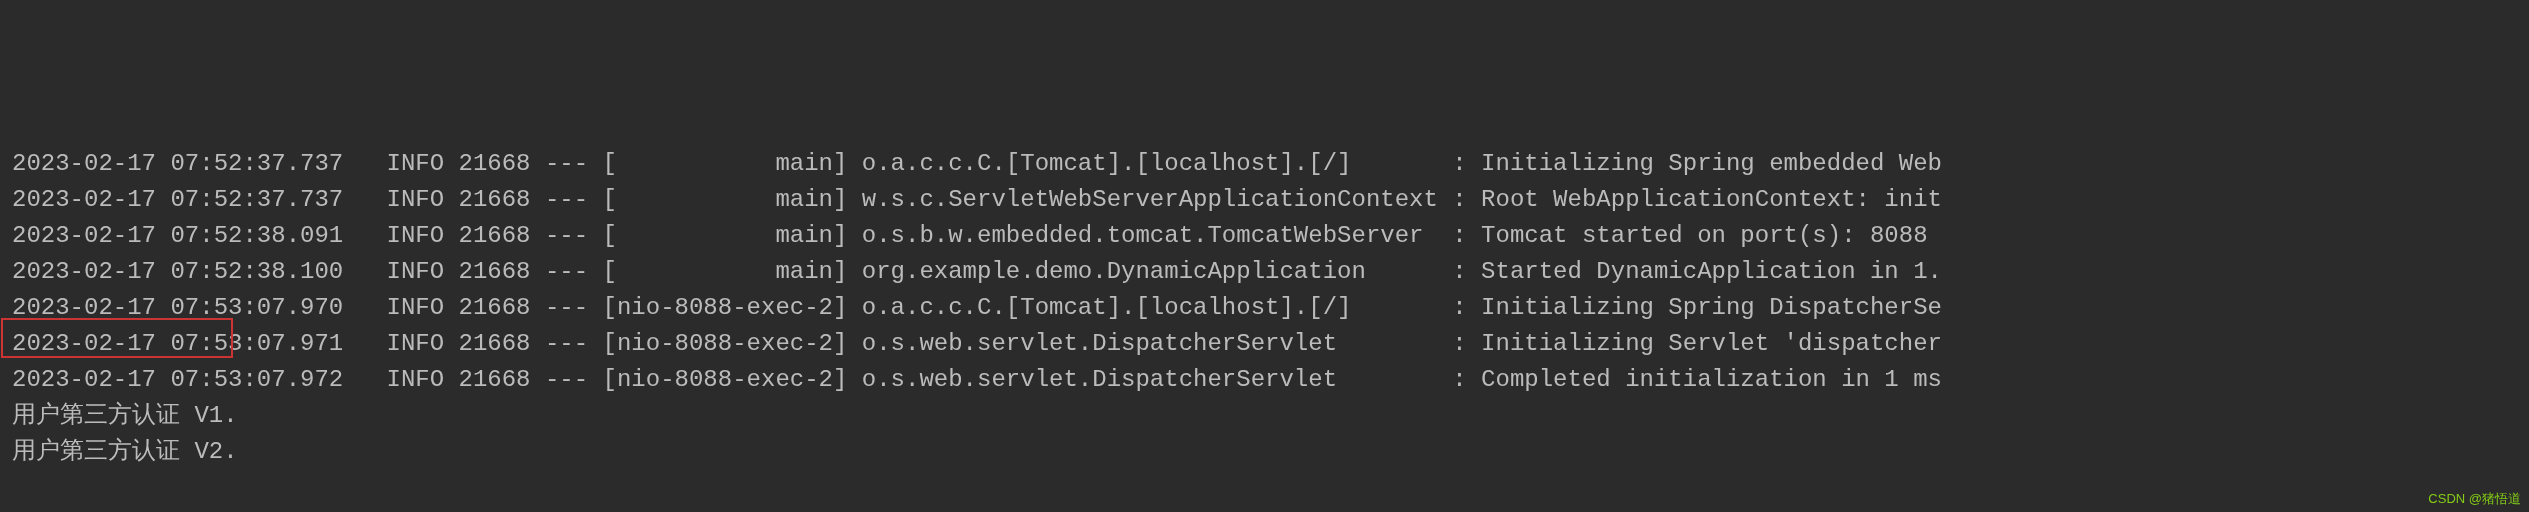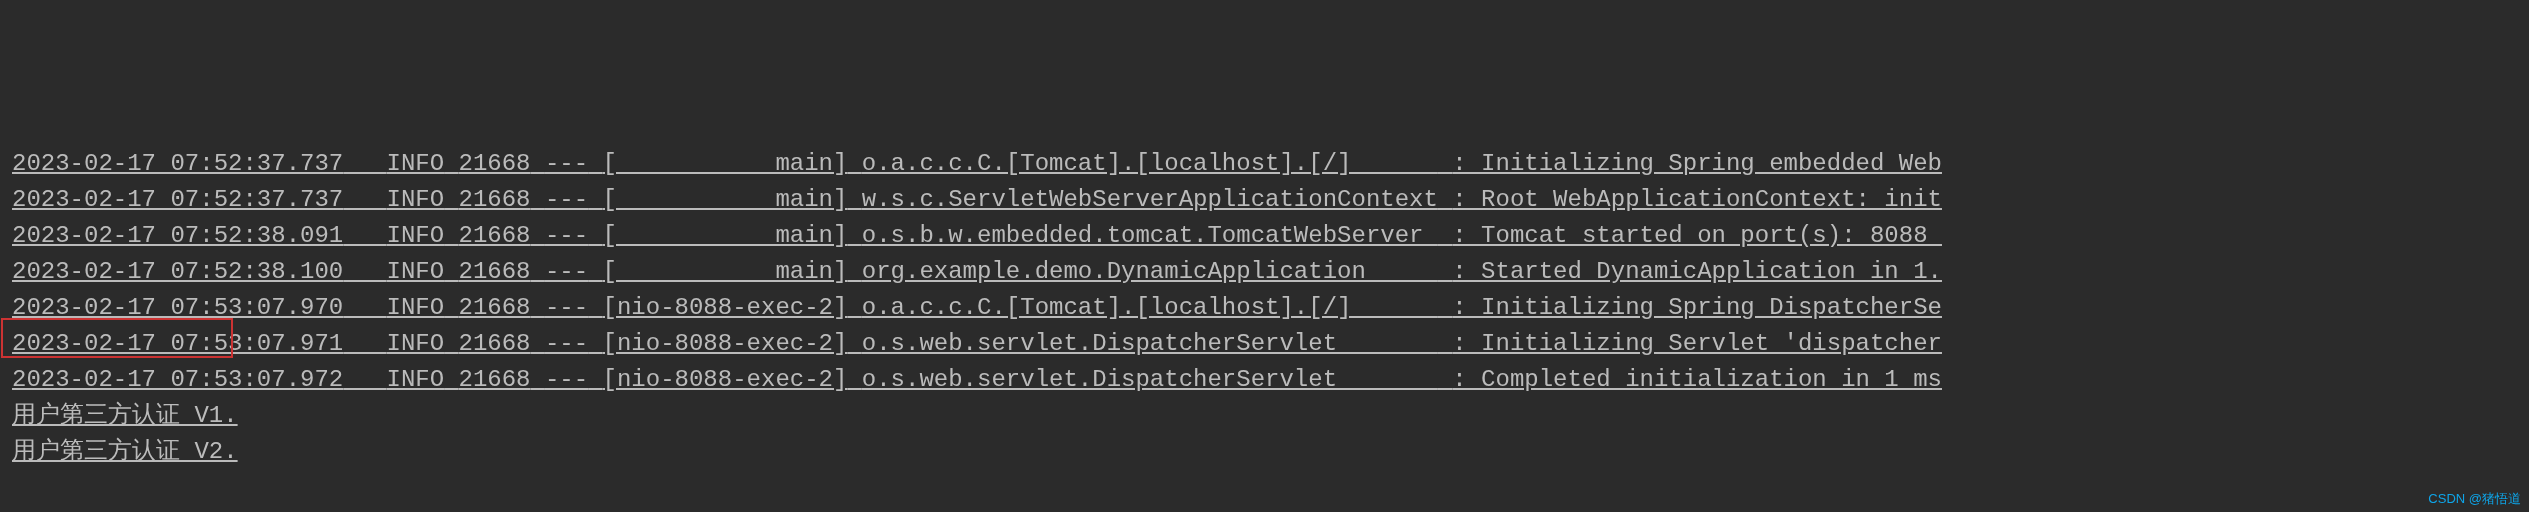--- a/index.html
+++ b/index.html
@@ -15,40 +15,39 @@
       line-height: 1.5;
       overflow: hidden;
       white-space: pre;
       padding: 2px 12px;
       position: relative;
       width: 2529px;
       height: 512px;
     }
     .log-line {
       white-space: pre;
-      text-decoration: underline;
     }
     .log-line span {
       display: inline;
     }
     .highlight-box {
       position: absolute;
       border: 2px solid #cc3333;
       left: 1px;
       top: 318px;
       width: 232px;
       height: 40px;
       pointer-events: none;
     }
     .watermark {
       position: absolute;
       right: 8px;
       bottom: 4px;
       font-size: 13px;
-      color: #0ea5e9;
+      color: #84cc16;
       font-family: Arial, sans-serif;
       white-space: nowrap;
     }
   </style>
 </head>
 <body>
 
 
 
 <div id="log-container"><div class="log-line"><span>2023-02-17 07:52:37.737</span>   <span>INFO</span> <span>21668</span> <span>---</span> <span>[           main]</span> <span>o.a.c.c.C.[Tomcat].[localhost].[/]      </span> <span>: Initializing Spring embedded Web</span></div><div class="log-line"><span>2023-02-17 07:52:37.737</span>   <span>INFO</span> <span>21668</span> <span>---</span> <span>[           main]</span> <span>w.s.c.ServletWebServerApplicationContext</span> <span>: Root WebApplicationContext: init</span></div><div class="log-line"><span>2023-02-17 07:52:38.091</span>   <span>INFO</span> <span>21668</span> <span>---</span> <span>[           main]</span> <span>o.s.b.w.embedded.tomcat.TomcatWebServer </span> <span>: Tomcat started on port(s): 8088 </span></div><div class="log-line"><span>2023-02-17 07:52:38.100</span>   <span>INFO</span> <span>21668</span> <span>---</span> <span>[           main]</span> <span>org.example.demo.DynamicApplication     </span> <span>: Started DynamicApplication in 1.</span></div><div class="log-line"><span>2023-02-17 07:53:07.970</span>   <span>INFO</span> <span>21668</span> <span>---</span> <span>[nio-8088-exec-2]</span> <span>o.a.c.c.C.[Tomcat].[localhost].[/]      </span> <span>: Initializing Spring DispatcherSe</span></div><div class="log-line"><span>2023-02-17 07:53:07.971</span>   <span>INFO</span> <span>21668</span> <span>---</span> <span>[nio-8088-exec-2]</span> <span>o.s.web.servlet.DispatcherServlet       </span> <span>: Initializing Servlet 'dispatcher</span></div><div class="log-line"><span>2023-02-17 07:53:07.972</span>   <span>INFO</span> <span>21668</span> <span>---</span> <span>[nio-8088-exec-2]</span> <span>o.s.web.servlet.DispatcherServlet       </span> <span>: Completed initialization in 1 ms</span></div><div class="log-line">用户第三方认证 V1.</div><div class="log-line">用户第三方认证 V2.</div></div>

